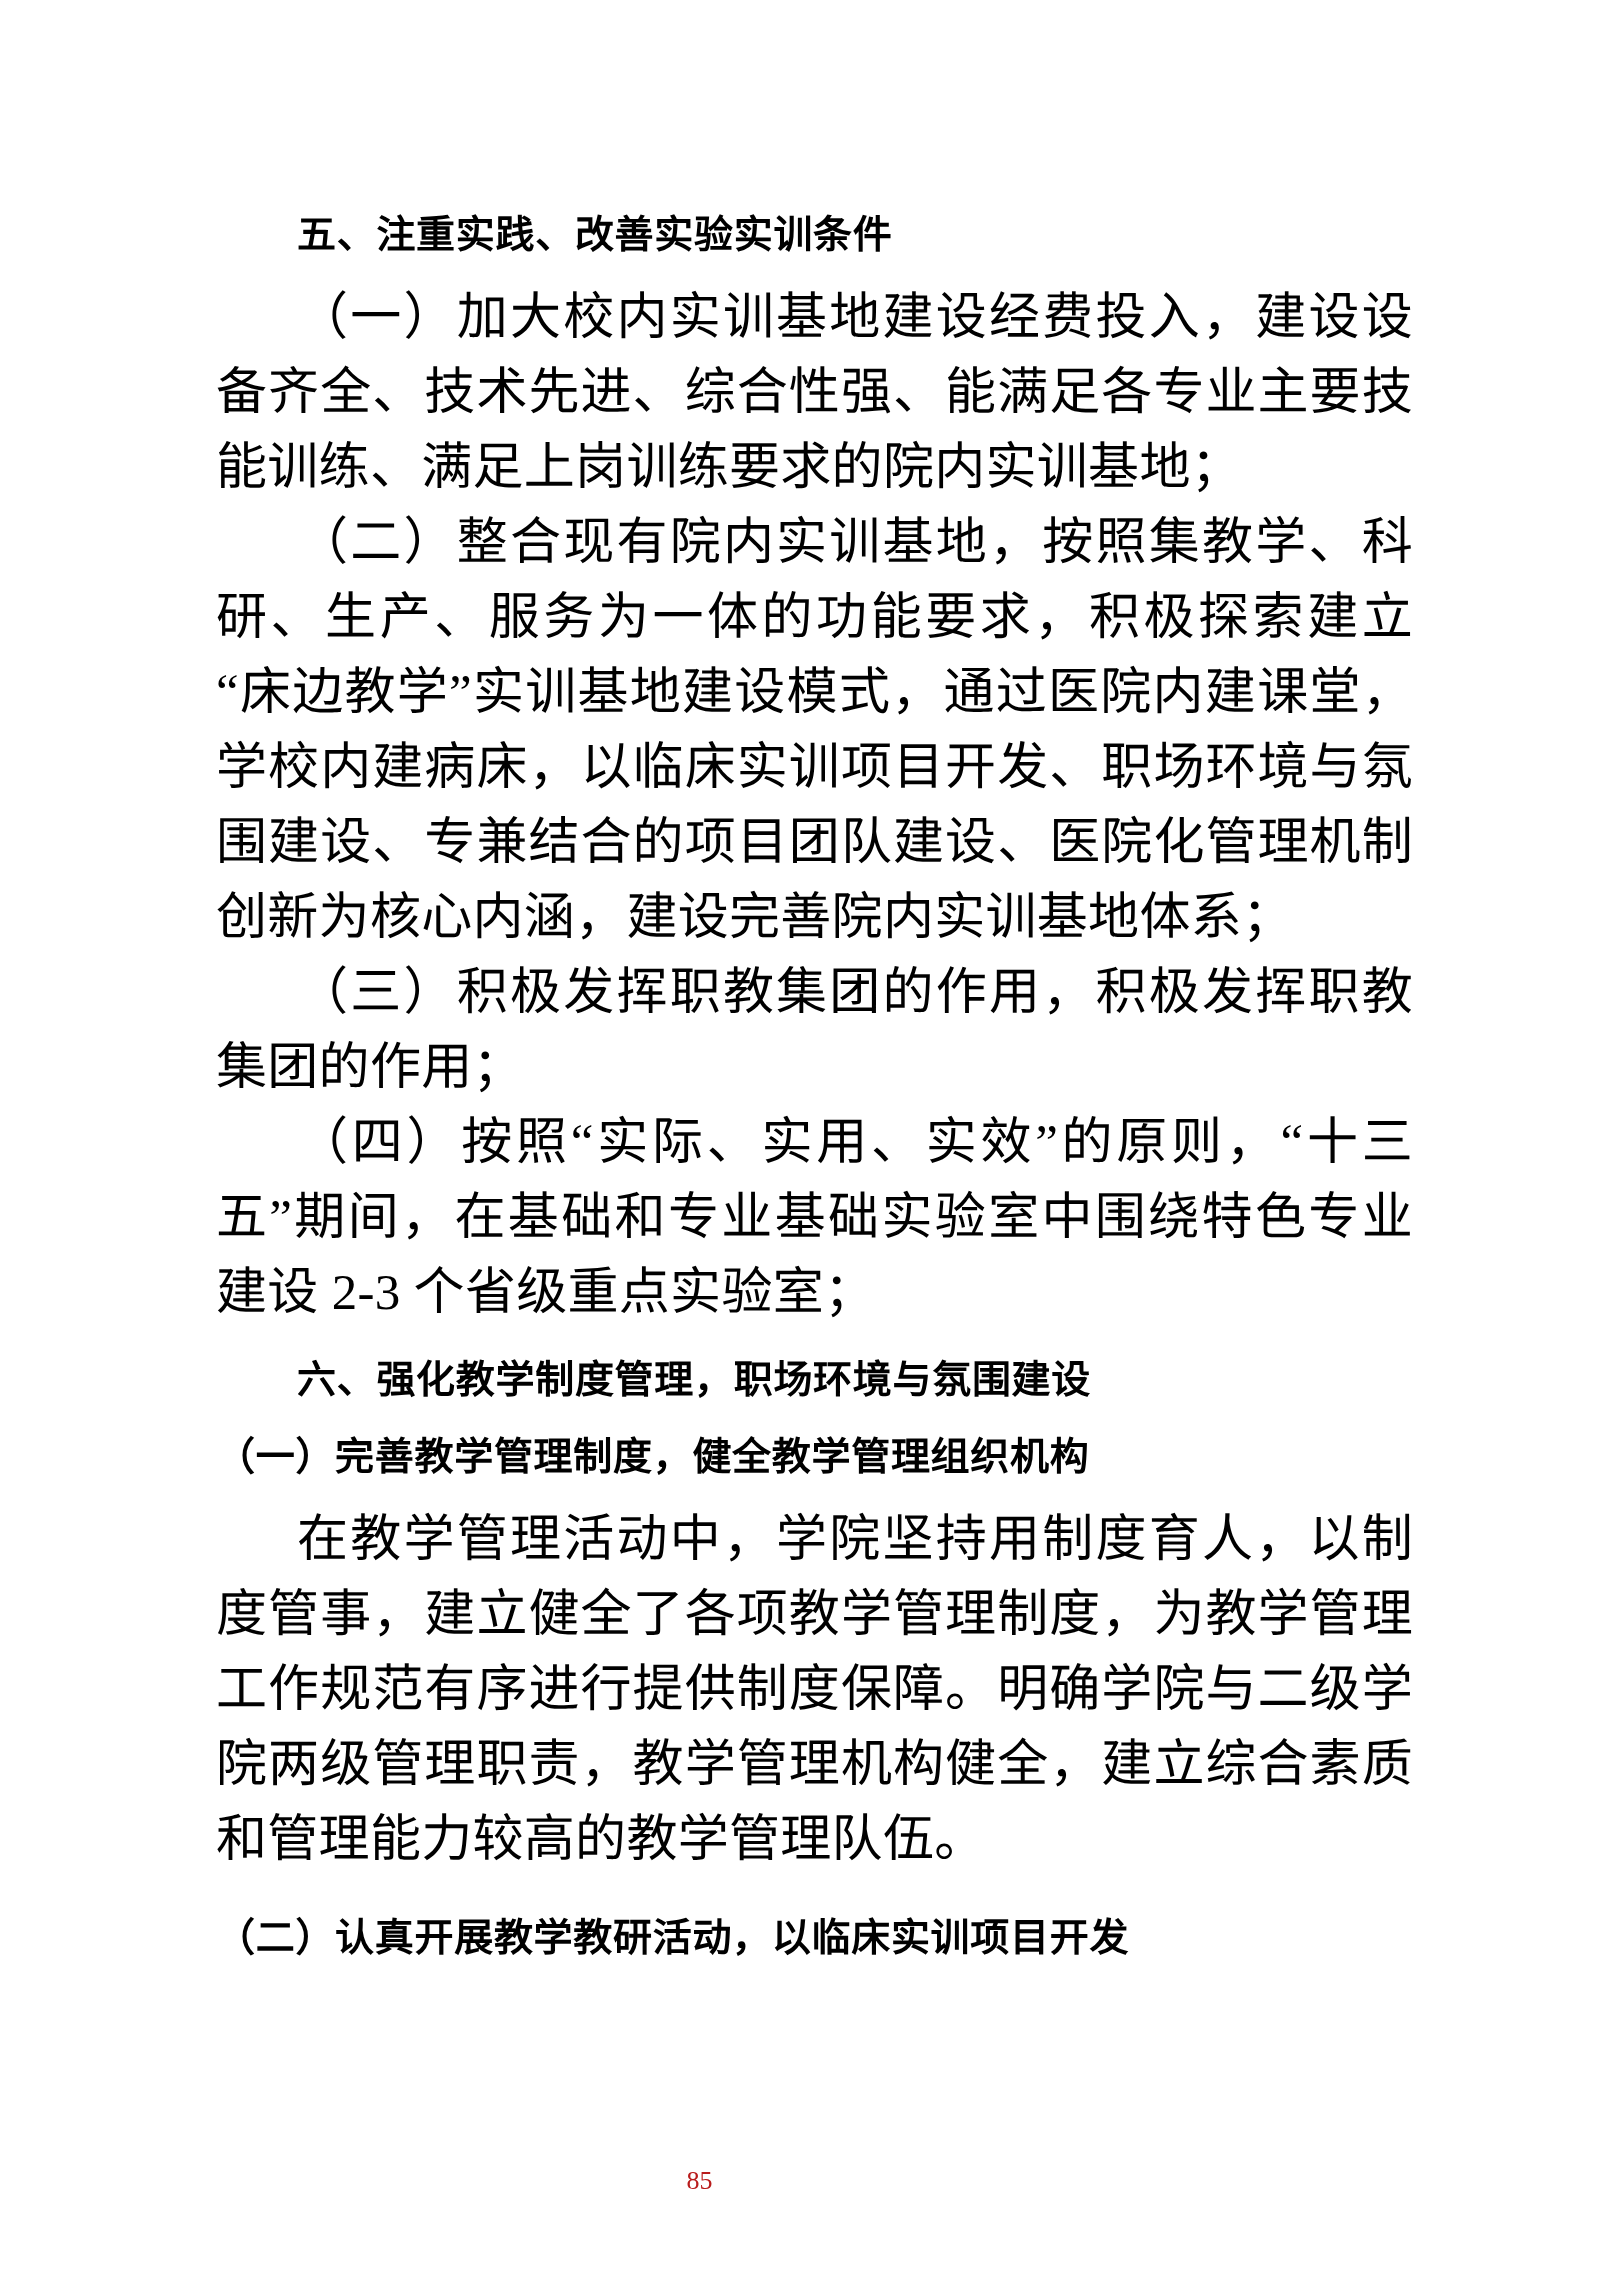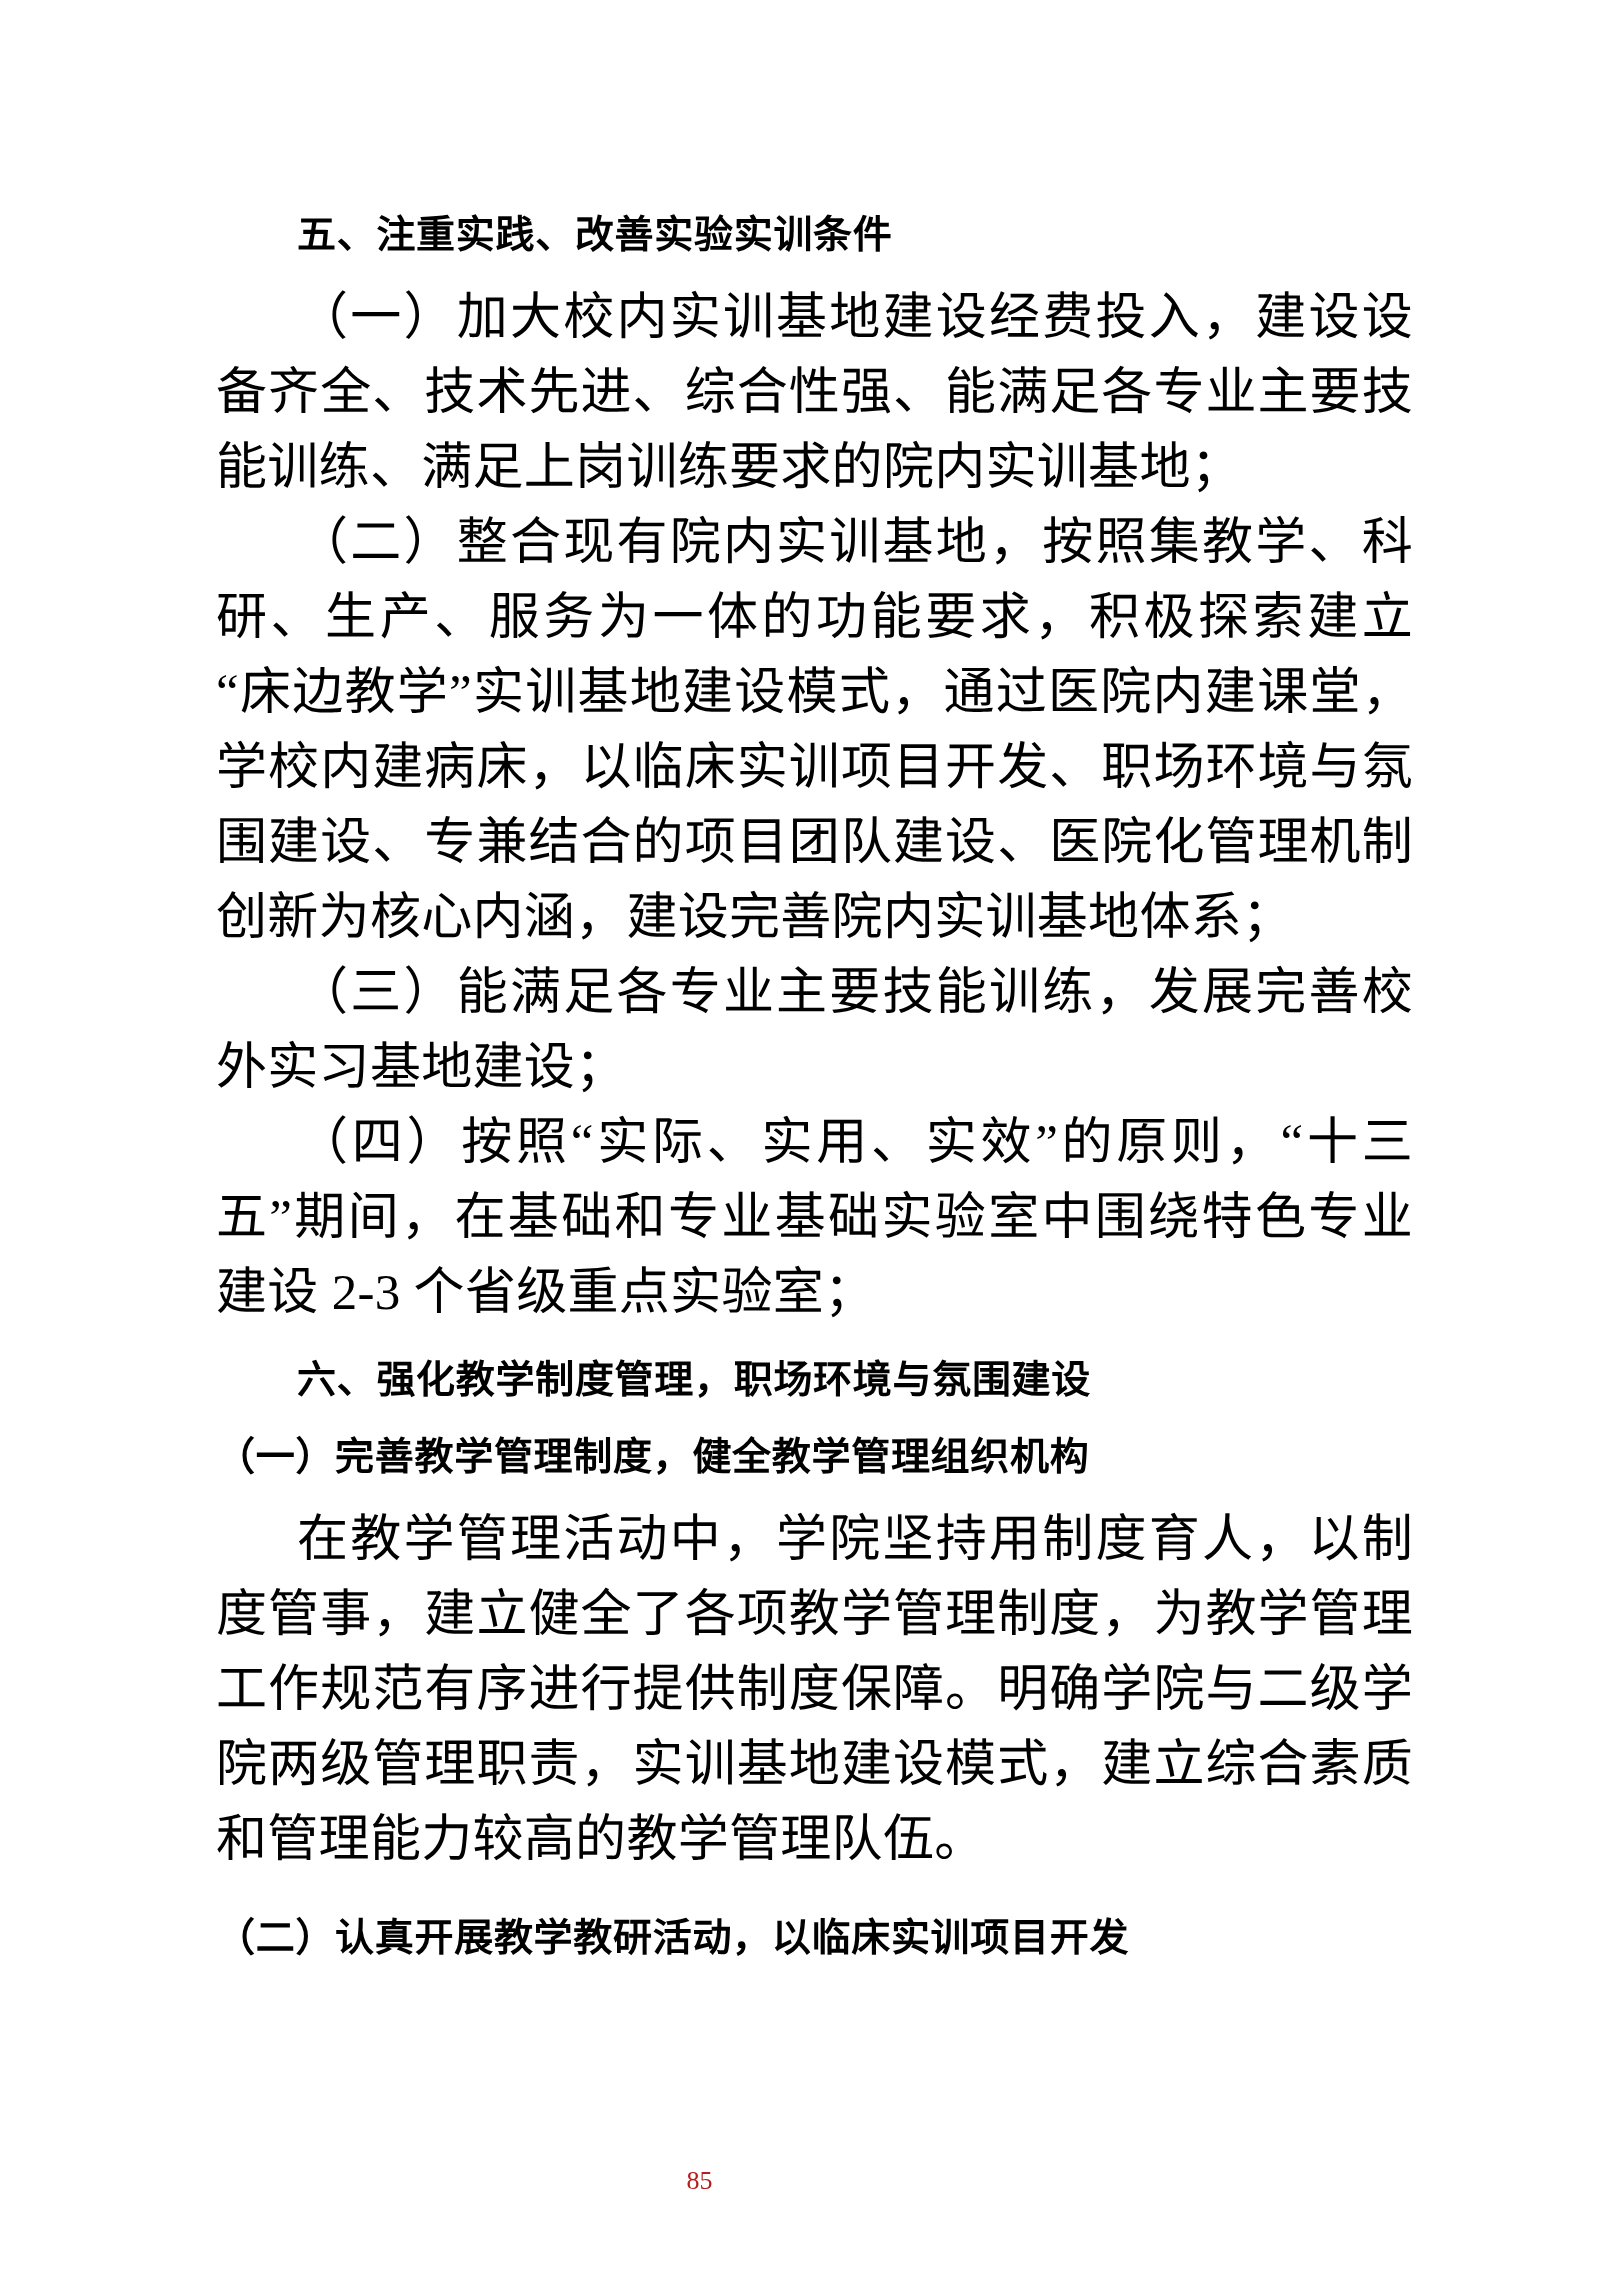--- a/index.html
+++ b/index.html
@@ -74,34 +74,34 @@
 <div class="page">
   <div class="doc-body">
 
     <p class="heading level1">五、注重实践、改善实验实训条件</p>
     <div class="gap-sm"></div>
 
     <p class="para indent">（一）加大校内实训基地建设经费投入，建设设备齐全、技术先进、综合性强、能满足各专业主要技能训练、满足上岗训练要求的院内实训基地；</p>
 
     <p class="para indent">（二）整合现有院内实训基地，按照集教学、科研、生产、服务为一体的功能要求，积极探索建立“床边教学”实训基地建设模式，通过医院内建课堂，学校内建病床，以临床实训项目开发、职场环境与氛围建设、专兼结合的项目团队建设、医院化管理机制创新为核心内涵，建设完善院内实训基地体系；</p>
 
-    <p class="para indent">（三）能满足各专业主要技能训练，发展完善校外实习基地建设；</p>
+    <p class="para indent">（三）积极发挥职教集团的作用，积极发挥职教集团的作用；</p>
 
     <p class="para indent">（四）按照“实际、实用、实效”的原则，“十三五”期间，在基础和专业基础实验室中围绕特色专业建设 2-3 个省级重点实验室；</p>
 
 
     <div class="gap-md"></div>
 
     <p class="heading level1">六、强化教学制度管理，职场环境与氛围建设</p>
 
     <p class="heading level2">（一）完善教学管理制度，健全教学管理组织机构</p>
 
     <div class="gap-sm"></div>
 
-    <p class="para indent">在教学管理活动中，学院坚持用制度育人，以制度管事，建立健全了各项教学管理制度，为教学管理工作规范有序进行提供制度保障。明确学院与二级学院两级管理职责，实训基地建设模式，建立综合素质和管理能力较高的教学管理队伍。</p>
+    <p class="para indent">在教学管理活动中，学院坚持用制度育人，以制度管事，建立健全了各项教学管理制度，为教学管理工作规范有序进行提供制度保障。明确学院与二级学院两级管理职责，教学管理机构健全，建立综合素质和管理能力较高的教学管理队伍。</p>
 
     <div class="gap-lg"></div>
 
     <p class="heading level2">（二）认真开展教学教研活动，以临床实训项目开发</p>
 
   </div>
 
   <div class="page-number">85</div>
 </div>
 

